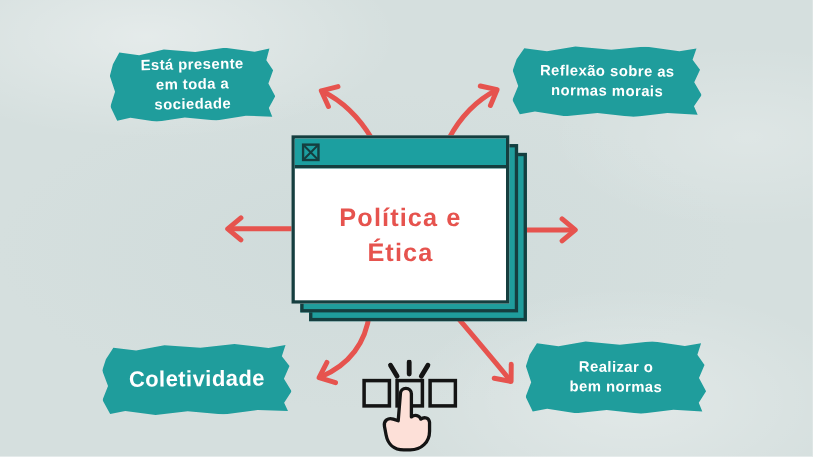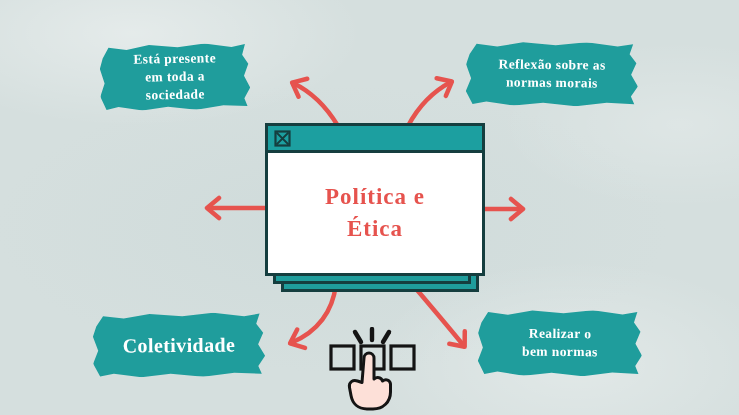--- a/index.html
+++ b/index.html
@@ -1,18 +1,18 @@
 <!DOCTYPE html>
 <html><head>
 <meta charset="utf-8">
 <style>
   html,body{margin:0;padding:0;}
   .canvas{
     position:relative; width:739px; height:415px; overflow:hidden;
-    font-family:Liberation Serif, serif;
+    font-family:Liberation Sans, sans-serif;
     background-color:#d5dfde;
     background-image:
       radial-gradient(ellipse 320px 130px at 18% 8%, rgba(255,255,255,.38), rgba(255,255,255,0) 72%),
       radial-gradient(ellipse 300px 150px at 78% 88%, rgba(255,255,255,.30), rgba(255,255,255,0) 70%),
       radial-gradient(ellipse 260px 120px at 92% 30%, rgba(255,255,255,.22), rgba(255,255,255,0) 70%),
       radial-gradient(ellipse 420px 180px at 45% 55%, rgba(200,214,214,.45), rgba(200,214,214,0) 80%);
   }
   .arrows{position:absolute; left:0; top:0; pointer-events:none;}
   .node{
     position:absolute; background:#1f9d9c; color:#fff;
@@ -26,21 +26,21 @@
   .n0{left:100px; top:44px;  width:150px; height:66px; transform:rotate(-1deg);}
   .n1{left:466px; top:42px;  width:172px; height:64px; transform:rotate(.6deg);}
   .n2{left:22px;  top:174px; width:166px; height:70px;}
   .n3{left:538px; top:174px; width:168px; height:70px;}
   .n4{left:93px;  top:313px; width:172px; height:64px; transform:rotate(-.5deg);}
   .n4 span{font-size:20px;}
   .n5{left:478px; top:310px; width:164px; height:66px; transform:rotate(.5deg);}
   .layer{position:absolute; background:#1f9d9c; border:3px solid #153e3f; box-sizing:border-box;}
   .l3{left:281px; top:139px; width:198px; height:153px;}
   .l2{left:273px; top:131px; width:198px; height:153px;}
-  .window{position:absolute; left:265px; top:123px; width:220px; height:153px;
+  .window{position:absolute; left:265px; top:123px; width:198px; height:153px;
           background:#fff; border:3px solid #153e3f; box-sizing:border-box;}
   .titlebar{height:24px; background:#1c9fa0; border-bottom:3px solid #153e3f;
             display:flex; align-items:center; padding-left:6px; box-sizing:content-box;}
   .closebox{width:17px; height:17px; display:block;}
   .window-body{height:calc(100% - 27px); display:flex; align-items:center; justify-content:center;}
   .center-title{color:#e6534e; font-size:23px; font-weight:bold; text-align:center;
                 white-space:pre-line; letter-spacing:1px; line-height:1.4;}
   .cursor{position:absolute; left:328px; top:327px; width:88px; height:88px;}
 </style>
 </head>

